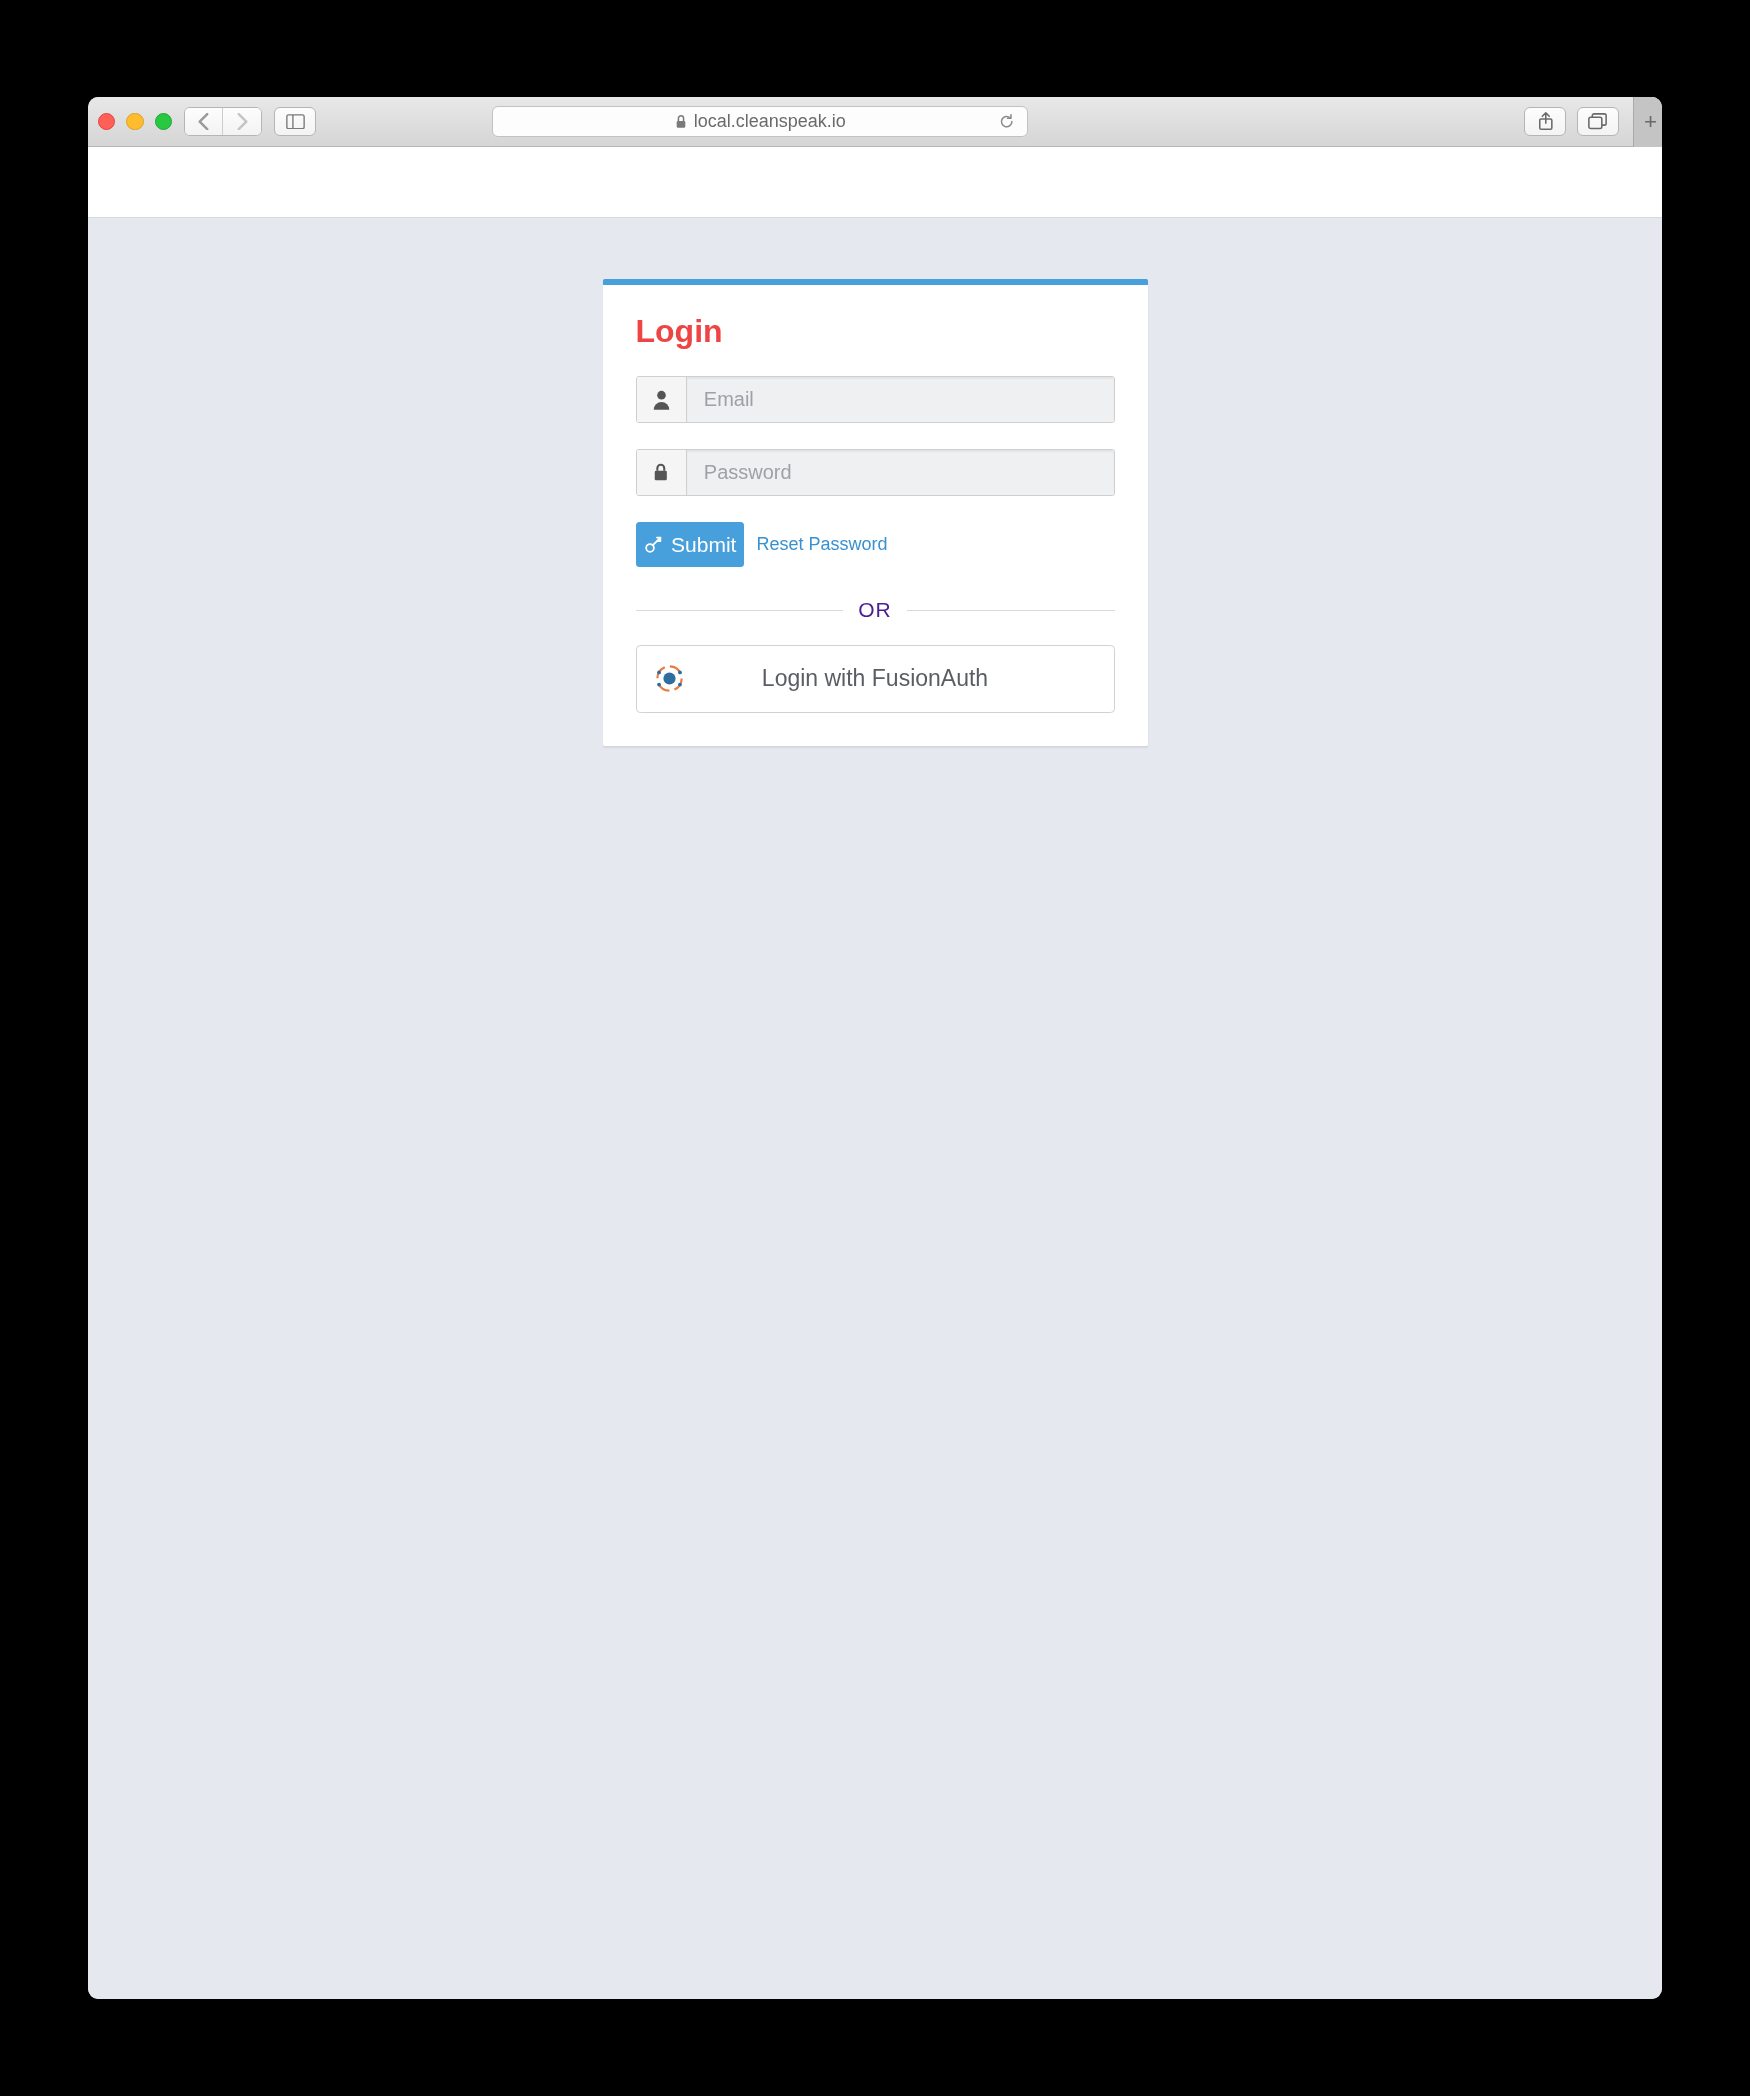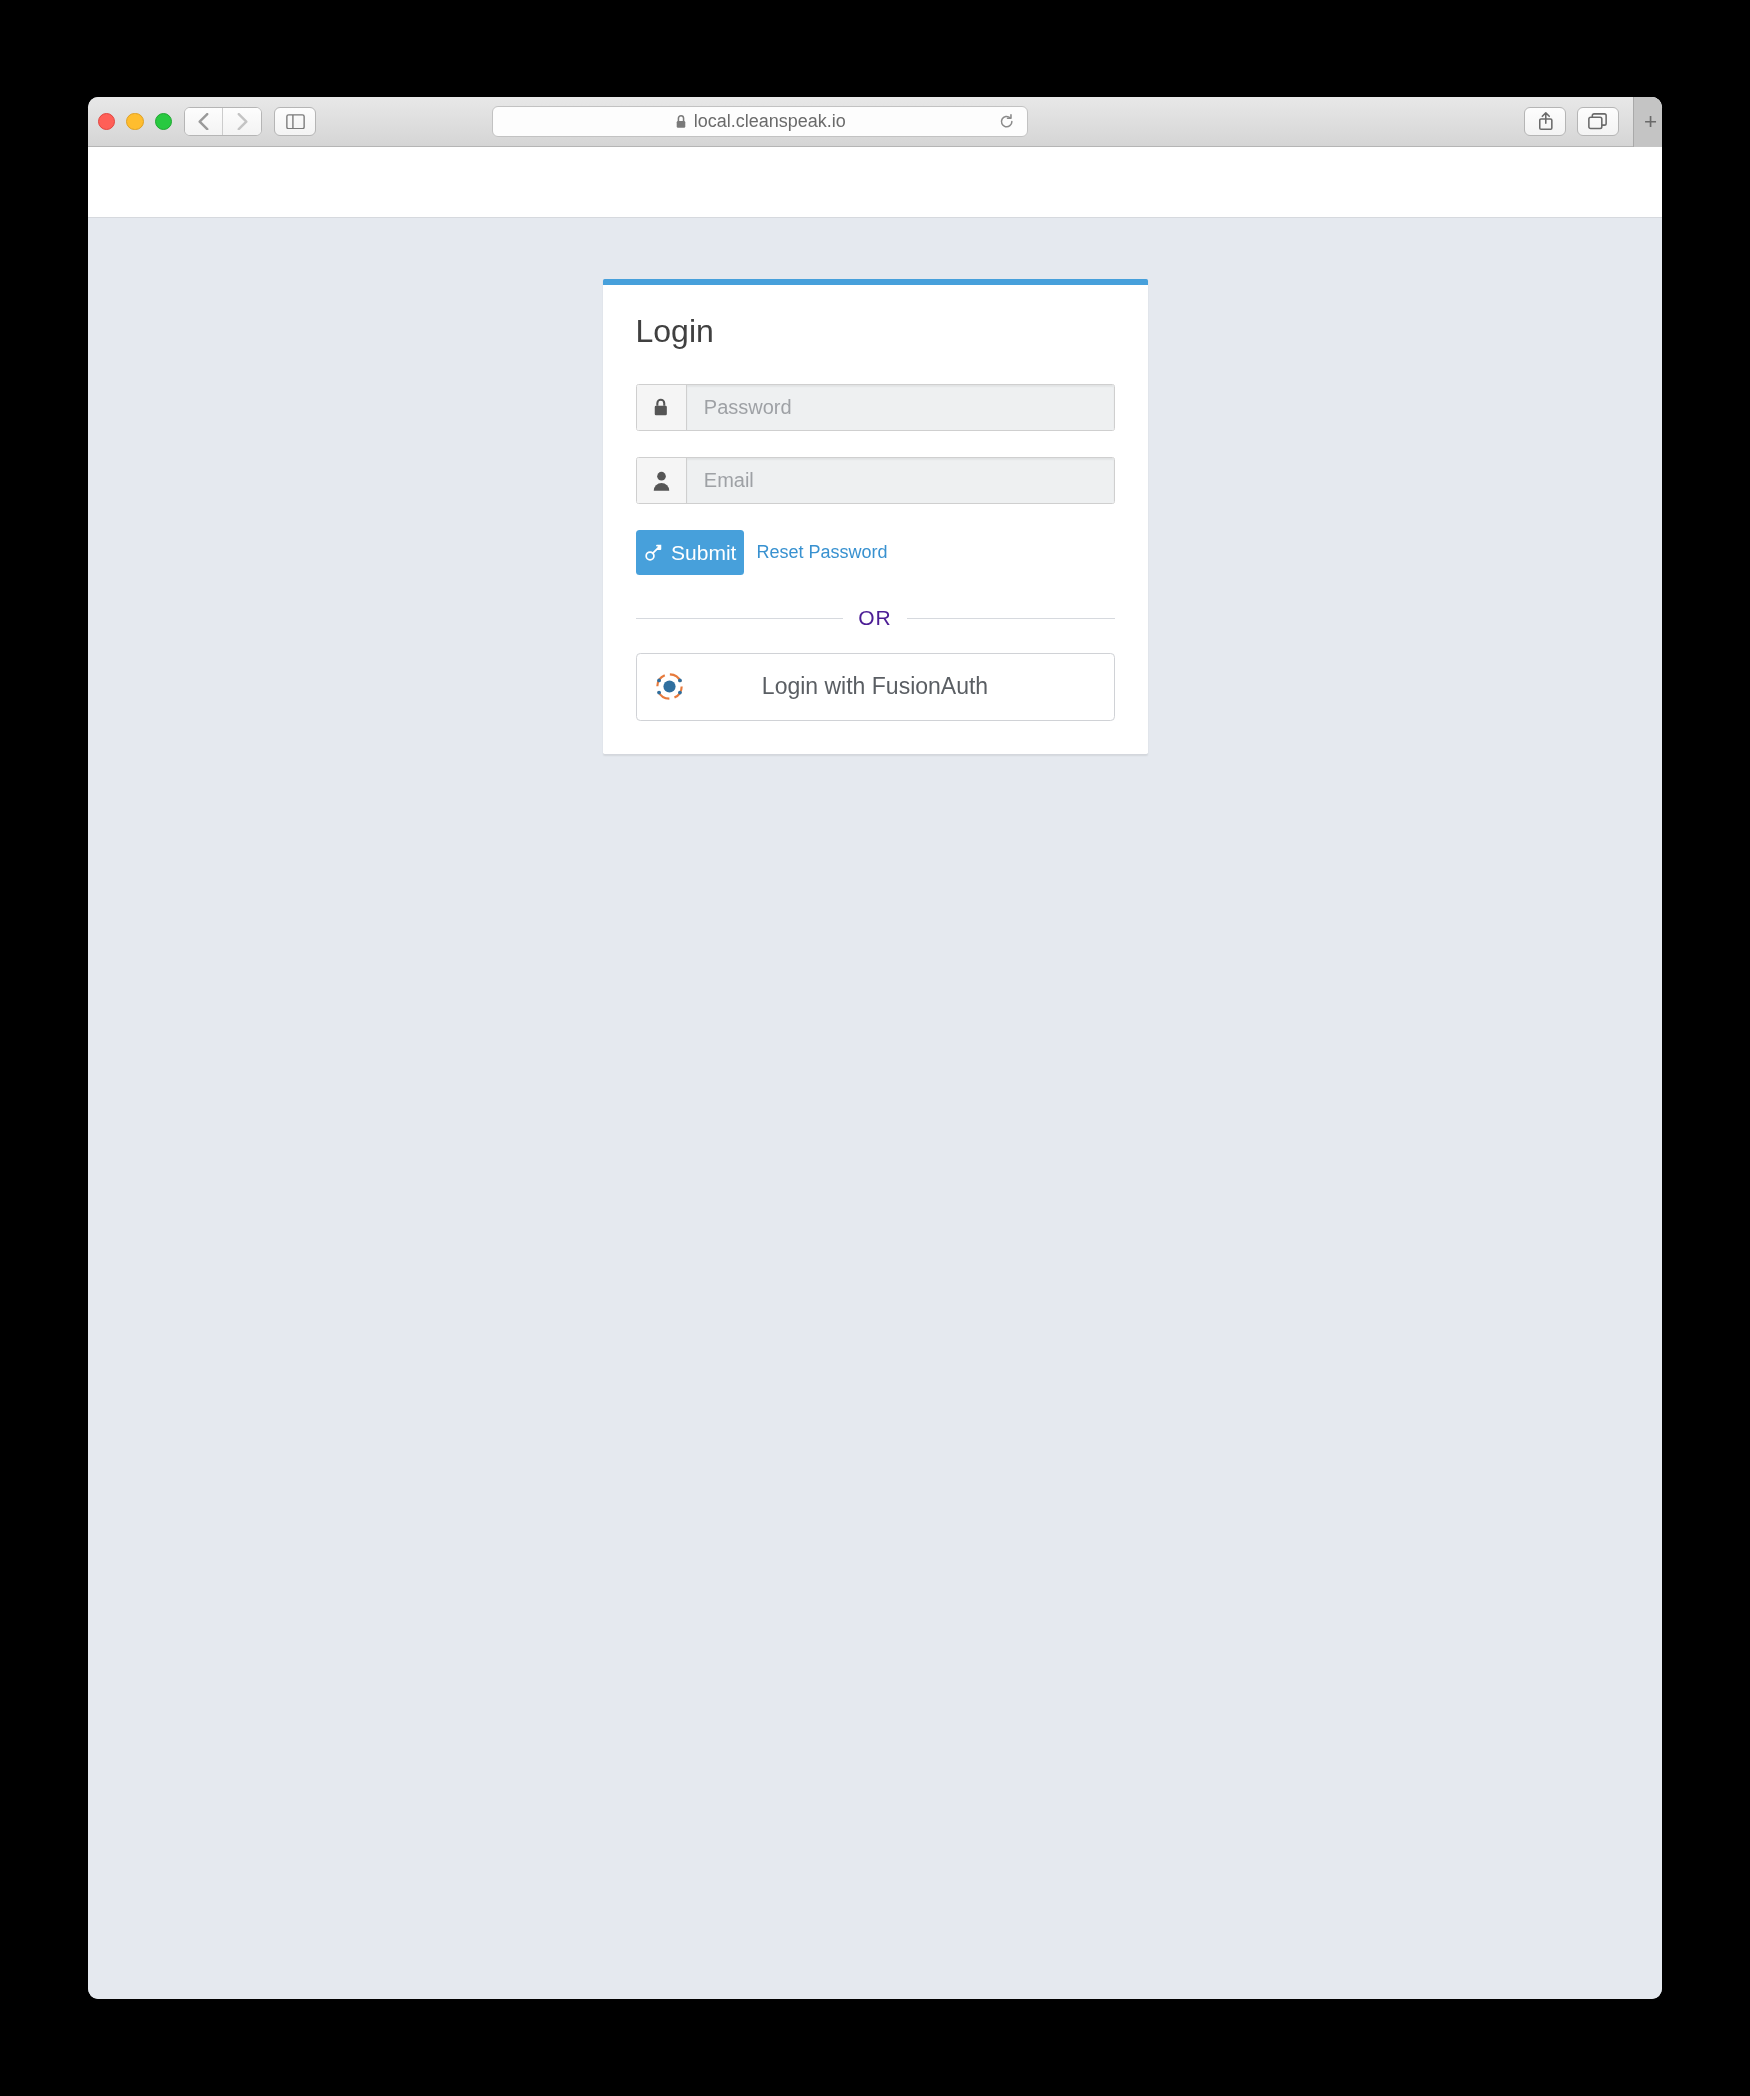--- a/index.html
+++ b/index.html
@@ -125,23 +125,23 @@
       width: 545px;
       background: #fff;
       border-top: 6px solid #47a0db;
       border-radius: 1.7px;
       box-shadow: 0 1.7px 1.7px rgba(0,0,0,0.08);
       padding: 28px 33px 33px;
       height: fit-content;
     }
     .card h1 {
       font-size: 32px;
-      font-weight: 400;
-      color: #404040;
-      margin-bottom: 34px;
+      font-weight: 700;
+      color: #ef4444;
+      margin-bottom: 26px;
     }
     .field {
       display: flex;
       margin-bottom: 26px;
       border: 0.9px solid #cfcfcf;
       border-radius: 2.6px;
       overflow: hidden;
       height: 47px;
     }
     .addon {
@@ -295,36 +295,36 @@
   </div>
 
   <div class="page">
     <div class="topbar"></div>
     <div class="content">
       <div class="card">
         <h1>Login</h1>
 
         <div class="field">
           <div class="addon">
+            <svg width="19" height="21" viewBox="0 0 22 24">
+                <circle cx="11" cy="7" r="5" fill="#555"></circle>
+                <path d="M2 24 a9 9 0 0 1 18 0 Z" fill="#555"></path>
+              </svg>
+          </div>
+          <input type="text" placeholder="Email" style="">
+        </div>
+
+        <div class="field">
+          <div class="addon">
             <svg width="15.6" height="19" viewBox="0 0 18 22">
                 <rect x="2" y="9" width="14" height="11" rx="1.5" fill="#555"></rect>
                 <path d="M5 9 V6 a4 4 0 0 1 8 0 V9" stroke="#555" stroke-width="2.4" fill="none"></path>
               </svg>
           </div>
           <input type="password" placeholder="Password" style="">
-        </div>
-
-        <div class="field">
-          <div class="addon">
-            <svg width="19" height="21" viewBox="0 0 22 24">
-                <circle cx="11" cy="7" r="5" fill="#555"></circle>
-                <path d="M2 24 a9 9 0 0 1 18 0 Z" fill="#555"></path>
-              </svg>
-          </div>
-          <input type="text" placeholder="Email" style="">
         </div>
 
         <div class="actions">
           <button class="submit-btn">
             <svg width="19" height="19" viewBox="0 0 22 22">
                 <circle cx="7" cy="15" r="4.5" stroke="#fff" stroke-width="2" fill="none"></circle>
                 <path d="M10 12 L19 3 M15 3 L19 3 L19 7 M15 7 L18 7" stroke="#fff" stroke-width="2" fill="none" stroke-linecap="round"></path>
               </svg>
             <span>Submit</span>
           </button>

